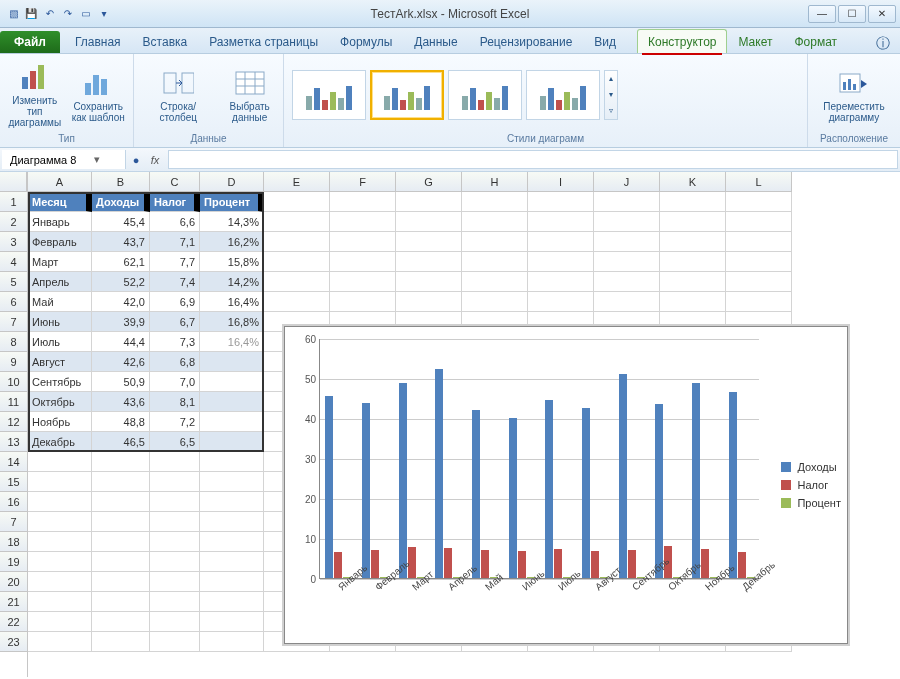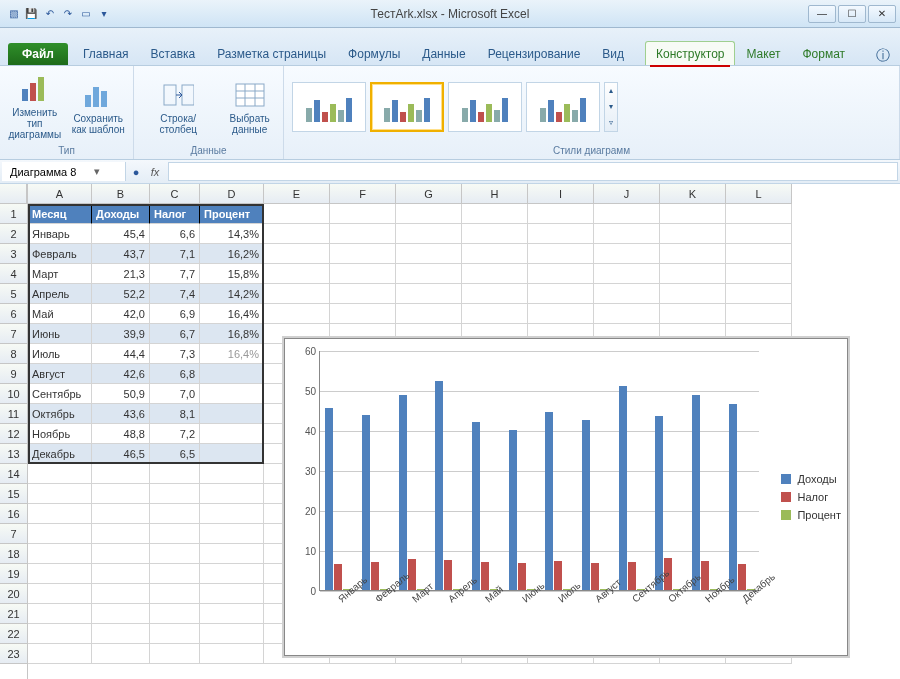--- a/index.html
+++ b/index.html
@@ -7,21 +7,21 @@
   
   .titlebar { height:28px; background:linear-gradient(#eaf3fa,#cfe4f5); display:flex; align-items:center; border-bottom:1px solid #9fb8cf; position:relative;}
   .qat { display:flex; align-items:center; gap:2px; padding:0 6px;}
   .qat .ic { width:16px; height:16px; display:flex; align-items:center; justify-content:center; font-size:10px; color:#2b579a; cursor:pointer;}
   .title-center { position:absolute; left:0; right:0; text-align:center; font-size:12px; color:#444; pointer-events:none;}
   .chart-tools-title { position:absolute; right:120px; top:0; height:28px; display:flex; align-items:center; padding:0 18px; background:linear-gradient(#5eb54f,#3e9d33); color:#fff; font-weight:bold; font-size:12px; border-radius:3px 3px 0 0;}
   .chart-tools-title::after { content:""; position:absolute; left:6px; right:6px; bottom:2px; height:2px; background:#cc0000;}
   .winbtns { margin-left:auto; display:flex; gap:2px; padding-right:4px;}
   .winbtns .wb { width:28px; height:18px; background:linear-gradient(#f3f9ff,#d7e8f7); border:1px solid #9fb8cf; border-radius:2px; display:flex; align-items:center; justify-content:center; font-size:10px; cursor:pointer;}
   
-  .tabs { height:38px; background:linear-gradient(#e8f1f9,#d6e6f5); display:flex; align-items:flex-end; padding-left:8px; border-bottom:1px solid #b7cde0;}
+  .tabs { height:26px; background:linear-gradient(#e8f1f9,#d6e6f5); display:flex; align-items:flex-end; padding-left:0; border-bottom:1px solid #b7cde0;}
   .file-tab { background:linear-gradient(#2f8f2a,#1e6b1a); color:#fff; padding:4px 14px; border-radius:3px 3px 0 0; font-weight:bold; font-size:12px; margin-right:4px; cursor:pointer;}
   .tab { padding:5px 10px 4px; font-size:12px; color:#2b5a8a; cursor:pointer; border:1px solid transparent; border-bottom:none; position:relative;}
   .tab.ctx { color:#2e7a28;}
   .tab.ctx.active { background:#f7fbf5; border-color:#9fcf8f; border-radius:3px 3px 0 0;}
   .tab.ctx.red-underline::after { content:""; position:absolute; left:4px; right:4px; bottom:-2px; height:2px; background:#cc0000;}
   .help-ic { margin-left:auto; padding:0 10px; color:#2b5a8a; font-size:14px; cursor:pointer;}
   
   .ribbon { height:94px; background:linear-gradient(#f7fbff,#e7f0f9); border-bottom:1px solid #b7cde0; display:flex;}
   .rgroup { border-right:1px solid #cddbea; display:flex; flex-direction:column; justify-content:flex-end; position:relative;}
   .rgroup .body { flex:1; display:flex; align-items:center; gap:10px; padding:4px 8px 0;}
@@ -46,21 +46,21 @@
   .rowhdrs { width:28px; border-right:1px solid #c6c6c6;}
   .cornercell,.rowhdr,.colhdr { background:linear-gradient(#f7faf5,#e6ecf3); border-bottom:1px solid #c6c6c6; display:flex; align-items:center; justify-content:center; font-size:11px; color:#333;}
   .cornercell { height:20px; border-right:1px solid #c6c6c6;}
   .rowhdr { height:20px;}
   .gridright { flex:1; overflow:hidden; position:relative;}
   .colhdrs { display:flex; height:20px;}
   .colhdr { border-right:1px solid #c6c6c6; height:20px;}
   .cells { position:relative;}
   .row { display:flex; height:20px;}
   .cell { border-right:1px solid #d4d4d4; border-bottom:1px solid #d4d4d4; height:20px; padding:0 4px; display:flex; align-items:center; font-size:11px; overflow:hidden; white-space:nowrap;}
-  .cell.hdr { background:#4f81bd; color:#fff; font-weight:bold; border-right:1px solid #000000;}
+  .cell.hdr { background:#4f81bd; color:#fff; font-weight:bold; border-right:6px solid #000000;}
   .cell.num { justify-content:flex-end;}
   .cell.band { background:#dce6f1;}
   .col-A{width:64px}.col-B{width:58px}.col-C{width:50px}.col-D{width:64px}
   .col-E,.col-F,.col-G,.col-H,.col-I,.col-J,.col-K,.col-L{width:66px}
   
   .marquee { position:absolute; border:2px solid #333; pointer-events:none;}
   
   .chartobj { position:absolute; border:1px solid #888; background:#fff; box-shadow:0 0 0 2px #d0d0d0;}
   .plot { position:absolute;}
   .ytick { position:absolute; right:100%; padding-right:4px; font-size:10px; color:#555; transform:translateY(-50%);}
@@ -217,20 +217,38 @@
         <div class="gmore">
             <span>▴</span>
             <span>▾</span>
             <span>▿</span>
           </div>
       </div>
     </div>
     <div class="glabel">Стили диаграмм</div>
   </div>
 
+  <div class="rgroup" style="width:92px;border-right:none">
+    <div class="body">
+      <div class="bigbtn" style="width:80px">
+        <div class="ico">
+          <svg width="30" height="26">
+              <rect x="1" y="4" width="20" height="18" fill="#fff" stroke="#8aa9c7"></rect>
+              <rect x="4" y="12" width="3" height="8" fill="#4f81bd"></rect>
+              <rect x="9" y="9" width="3" height="11" fill="#4f81bd"></rect>
+              <rect x="14" y="14" width="3" height="6" fill="#4f81bd"></rect>
+              <path d="M22 10 l6 4 -6 4 z" fill="#2b579a"></path>
+            </svg>
+        </div>
+        <span style="white-space:pre-line">Переместить
+диаграмму</span>
+      </div>
+    </div>
+    <div class="glabel">Расположение</div>
+  </div>
 </div>
 
 <div class="fbar">
   <div class="namebox">
     <input value="Диаграмма 8" style="">
     <span style="color:#666">▾</span>
   </div>
   <div style="width:16px;display:flex;align-items:center;justify-content:center;color:#2b579a">●</div>
   <div class="fx">fx</div>
   <div class="formula"></div>
@@ -318,21 +336,21 @@
           <div class="cell col-F"></div>
           <div class="cell col-G"></div>
           <div class="cell col-H"></div>
           <div class="cell col-I"></div>
           <div class="cell col-J"></div>
           <div class="cell col-K"></div>
           <div class="cell col-L"></div>
         </div>
         <div class="row">
           <div class="cell col-A">Март</div>
-          <div class="cell col-B num">21,3</div>
+          <div class="cell col-B num">62,1</div>
           <div class="cell col-C num">7,7</div>
           <div class="cell col-D num">15,8%</div>
           <div class="cell col-E"></div>
           <div class="cell col-F"></div>
           <div class="cell col-G"></div>
           <div class="cell col-H"></div>
           <div class="cell col-I"></div>
           <div class="cell col-J"></div>
           <div class="cell col-K"></div>
           <div class="cell col-L"></div>

